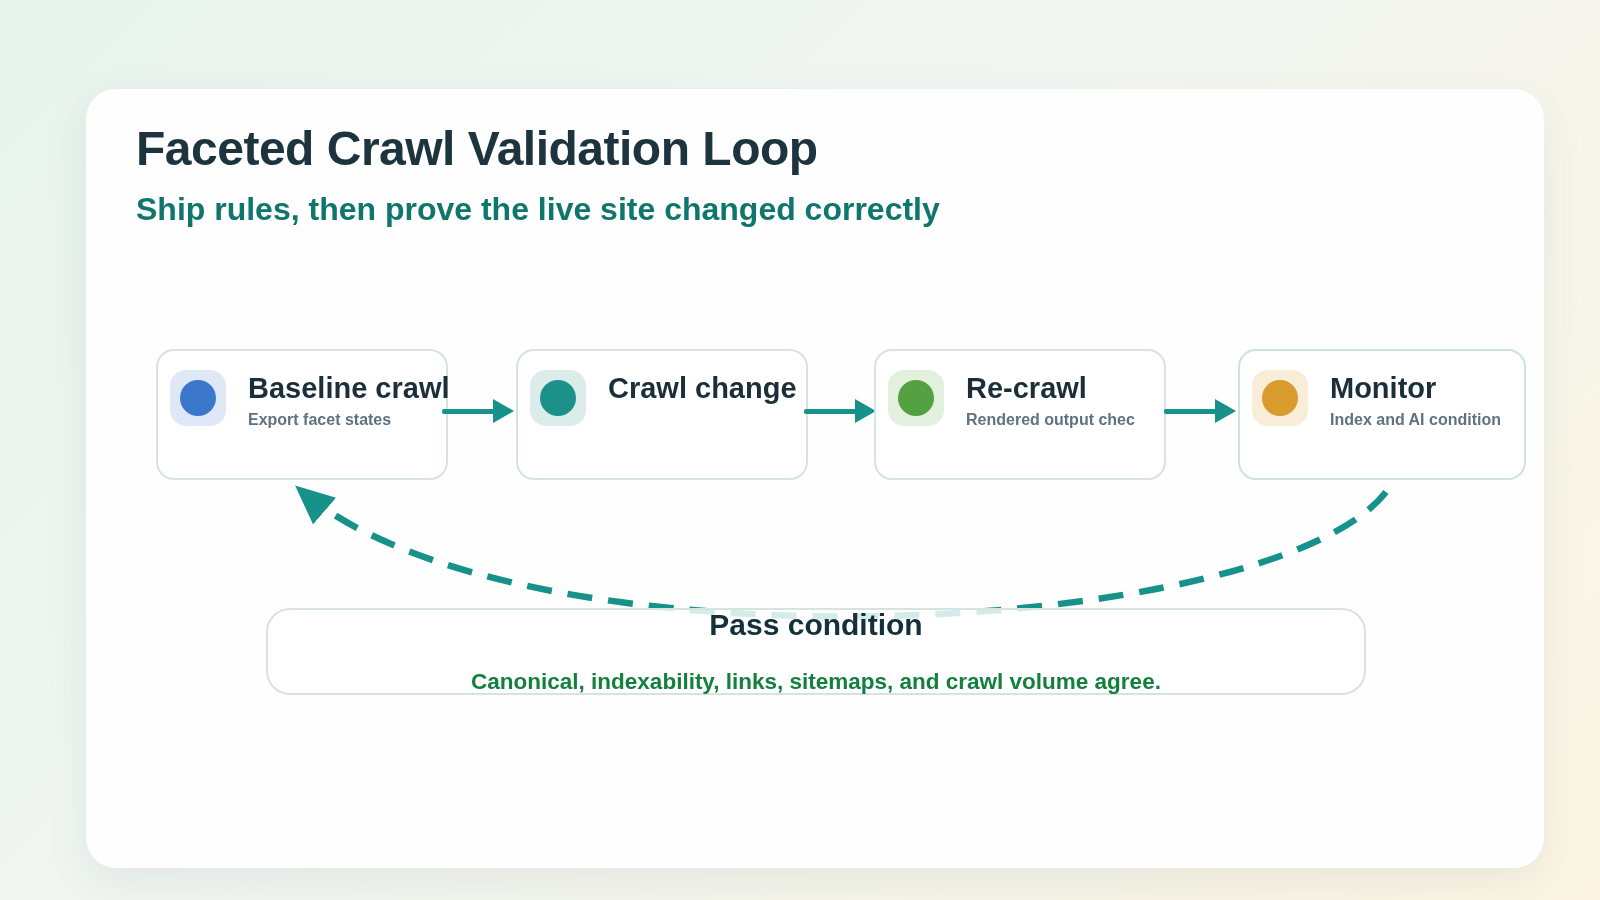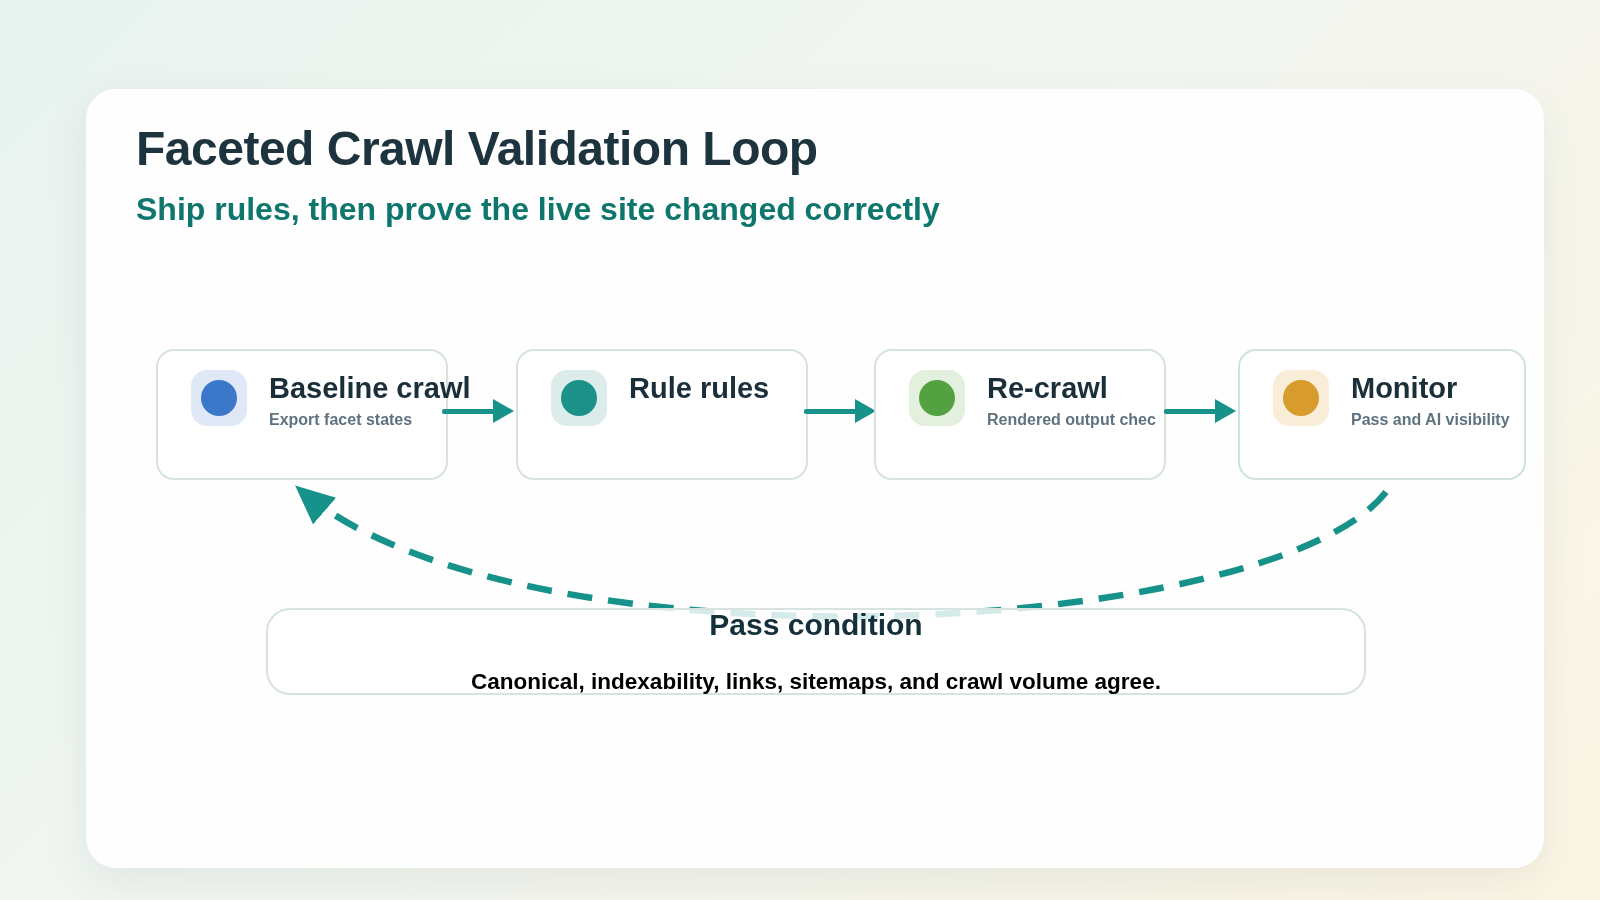--- a/index.html
+++ b/index.html
@@ -42,21 +42,21 @@
   }
   .stage {
     position: absolute;
     top: 260px;
     height: 131px;
     background: #ffffff;
     border: 2px solid #d6e3df;
     border-radius: 18px;
     display: flex;
     align-items: flex-start;
-    padding: 19px 0 0 33px;
+    padding: 19px 0 0 12px;
     gap: 22px;
   }
   #stage-0 { left: 70px;   width: 292px; }
   #stage-1 { left: 430px;  width: 292px; }
   #stage-2 { left: 788px;  width: 292px; }
   #stage-3 { left: 1152px; width: 288px; border-color: #cfe2dd; }
   .tile {
     flex: 0 0 auto;
     width: 56px; height: 56px;
     border-radius: 16px;
@@ -119,21 +119,21 @@
     flex-direction: column;
   }
   .pass-label {
     font-size: 30px;
     font-weight: 700;
     color: #14303b;
   }
   .pass-desc {
     font-size: 22.5px;
     font-weight: 700;
-    color: #000000;
+    color: #15803d;
     padding-top: 3px;
   }
 </style>
 </head>
 <body>
 
 <div id="screen">
   <div class="card">
 
     <div class="page-title">Faceted Crawl Validation Loop</div>
@@ -152,21 +152,21 @@
     <div class="connector" id="connector-0">
       <div class="shaft"></div>
       <div class="head"></div>
     </div>
 
     <div class="stage" id="stage-1">
       <div class="tile" style="background: rgb(220, 236, 234);">
         <div class="dot" style="background: rgb(27, 145, 138);"></div>
       </div>
       <div class="stage-text">
-        <div class="stage-title">Rule rules</div>
+        <div class="stage-title">Crawl change</div>
       </div>
     </div>
 
     <div class="connector" id="connector-1">
       <div class="shaft"></div>
       <div class="head"></div>
     </div>
 
     <div class="stage" id="stage-2">
       <div class="tile" style="background: rgb(227, 240, 221);">
@@ -182,21 +182,21 @@
       <div class="shaft"></div>
       <div class="head"></div>
     </div>
 
     <div class="stage" id="stage-3">
       <div class="tile" style="background: rgb(249, 237, 216);">
         <div class="dot" style="background: rgb(216, 155, 45);"></div>
       </div>
       <div class="stage-text">
         <div class="stage-title">Monitor</div>
-        <div class="stage-sub">Pass and AI visibility</div>
+        <div class="stage-sub">Index and AI condition</div>
       </div>
     </div>
 
     <svg class="loop-svg" viewBox="0 0 1458 779">
       <defs>
         <marker id="loop-arrowhead" markerWidth="8" markerHeight="6.5" refX="5.2" refY="2.7" orient="auto" markerUnits="strokeWidth">
           <path d="M0,0 L6,2.7 L0,5.4 Z" fill="#17928b"></path>
         </marker>
       </defs>
       <path d="M 1300 403 C 1185 550, 430 588, 213 400" fill="none" stroke="#17928b" stroke-width="6.5" stroke-dasharray="25 16" marker-end="url(#loop-arrowhead)"></path>

